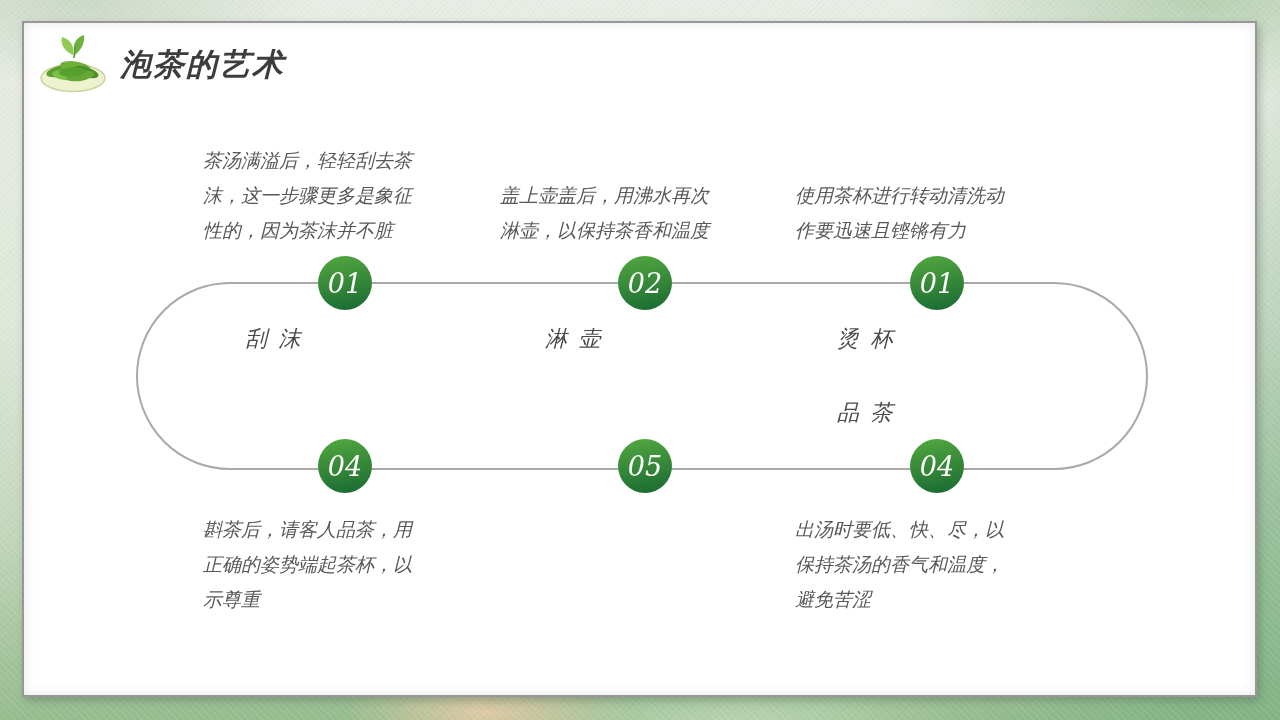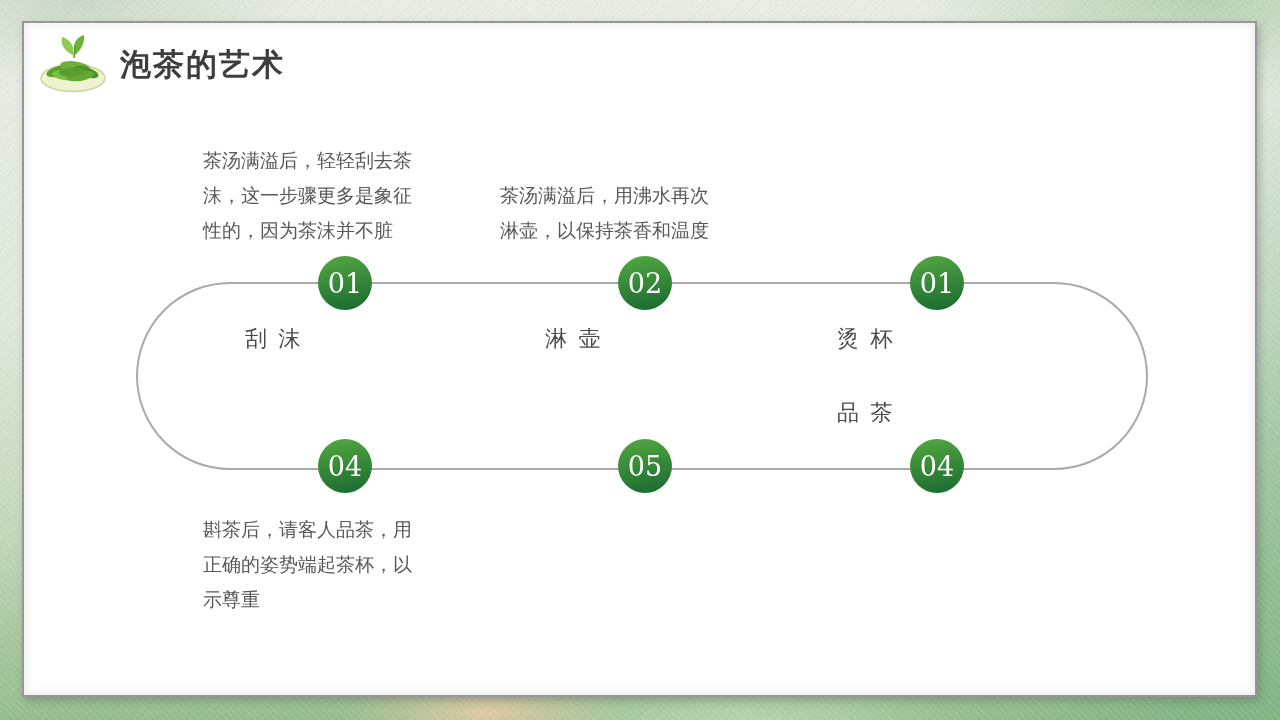--- a/index.html
+++ b/index.html
@@ -1,18 +1,19 @@
 <!DOCTYPE html>
 <html><head>
 <meta charset="utf-8">
 <style>
   html,body{margin:0;padding:0;background:#888;}
   .stage{
     position:relative;width:1280px;height:720px;overflow:hidden;
     font-family:"Liberation Serif","DejaVu Serif",serif;
+    font-style:italic;
   }
   
   .bg{
     position:absolute;inset:0;
     background:
       radial-gradient(200px 70px at 38% 99%, rgba(236,203,170,0.85), rgba(236,203,170,0) 70%),
       radial-gradient(300px 110px at 58% 103%, rgba(196,222,189,0.9), rgba(196,222,189,0) 75%),
       linear-gradient(115deg, rgba(124,178,133,0) 80%, rgba(116,172,126,0.55) 94%),
       radial-gradient(340px 120px at 6% 0%, rgba(190,207,184,0.7), rgba(190,207,184,0) 70%),
       radial-gradient(420px 140px at 94% 0%, rgba(173,203,167,0.85), rgba(173,203,167,0) 70%),
@@ -90,33 +91,38 @@
     <ellipse cx="36" cy="39" rx="13" ry="4.6" fill="#57a02d" transform="rotate(-3 36 39)"></ellipse>
   </svg>
 
   <div class="title">泡茶的艺术</div>
 
   <div class="track"></div>
 
   <div class="desc row-top dx1">茶汤满溢后，轻轻刮去茶
 沫，这一步骤更多是象征
 性的，因为茶沫并不脏</div>
-  <div class="desc row-top dx2">茶汤满溢后，用沸水再次
+  <div class="desc row-top dx2">盖上壶盖后，用沸水再次
 淋壶，以保持茶香和温度</div>
+  <div class="desc row-top dx3">使用茶杯进行转动清洗动
+作要迅速且铿锵有力</div>
 
   <div class="badge row-top bx1">01</div>
   <div class="badge row-top bx2">02</div>
   <div class="badge row-top bx3">01</div>
 
   <div class="label row-top lx1">刮 沫</div>
   <div class="label row-top lx2">淋 壶</div>
   <div class="label row-top lx3">烫 杯</div>
 
   <div class="label row-bottom lx3">品 茶</div>
 
   <div class="badge row-bottom bx1">04</div>
   <div class="badge row-bottom bx2">05</div>
   <div class="badge row-bottom bx3">04</div>
 
   <div class="desc row-bottom dx1">斟茶后，请客人品茶，用
 正确的姿势端起茶杯，以
 示尊重</div>
+  <div class="desc row-bottom dx3">出汤时要低、快、尽，以
+保持茶汤的香气和温度，
+避免苦涩</div>
 </div>
 
 </body></html>

